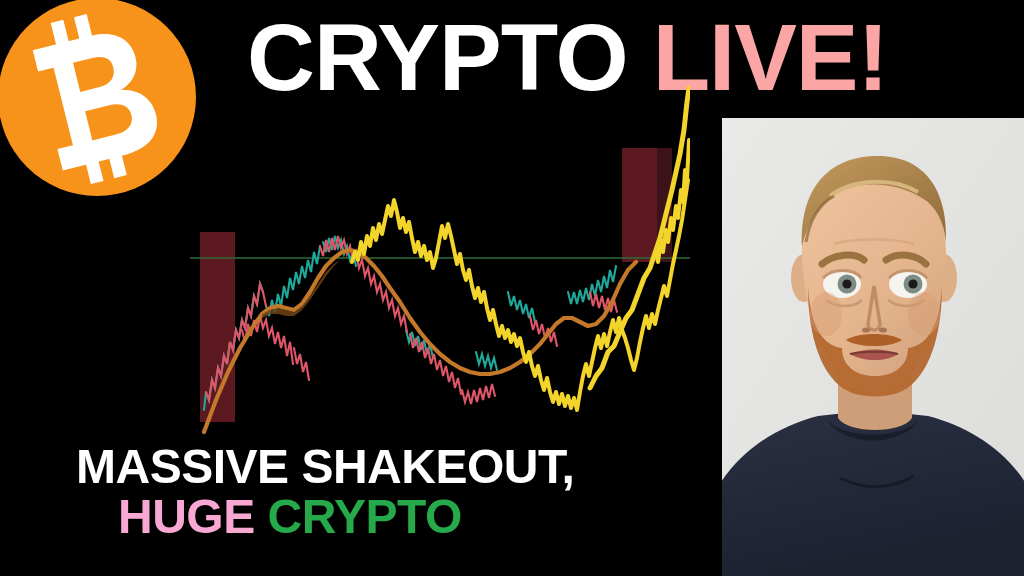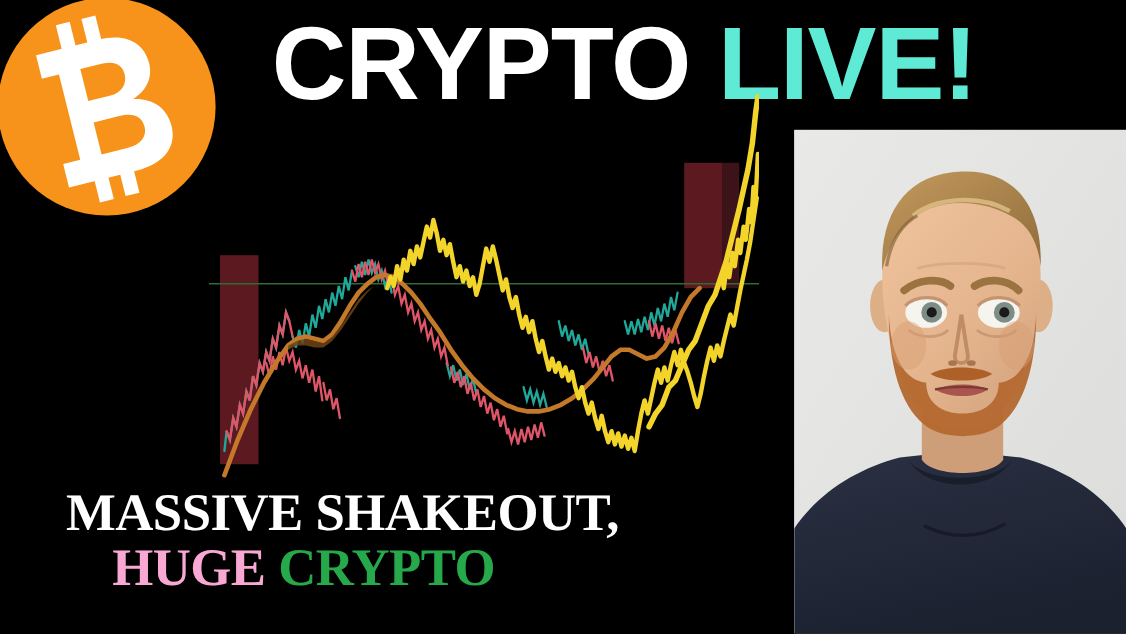--- a/index.html
+++ b/index.html
@@ -47,21 +47,21 @@
     font-size: 94px;
     font-weight: bold;
     letter-spacing: -1px;
     line-height: 100px;
     font-family: "Liberation Sans", sans-serif;
   }
   #headline .word-white {
     color: #FFFFFF;
   }
   #headline .word-red {
-    color: #5eead4;
+    color: #fca5a5;
   }
 
   
   #chart {
     position: absolute;
     left: 190px;
     top: 80px;
     width: 500px;
     height: 360px;
   }
@@ -83,28 +83,28 @@
   }
   #photo-panel svg {
     display: block;
     width: 302px;
     height: 458px;
   }
 
   
   #caption {
     position: absolute;
-    left: 60px;
+    left: 76px;
     top: 442px;
     width: 600px;
     font-size: 48px;
     font-weight: bold;
     line-height: 50px;
     letter-spacing: -0.5px;
-    font-family: Liberation Serif, serif;
+    font-family: Liberation Sans, sans-serif;
   }
   #caption .line1 {
     display: block;
     color: #FFFFFF;
     white-space: nowrap;
   }
   #caption .line2 {
     display: block;
     white-space: nowrap;
     padding-left: 42px;

